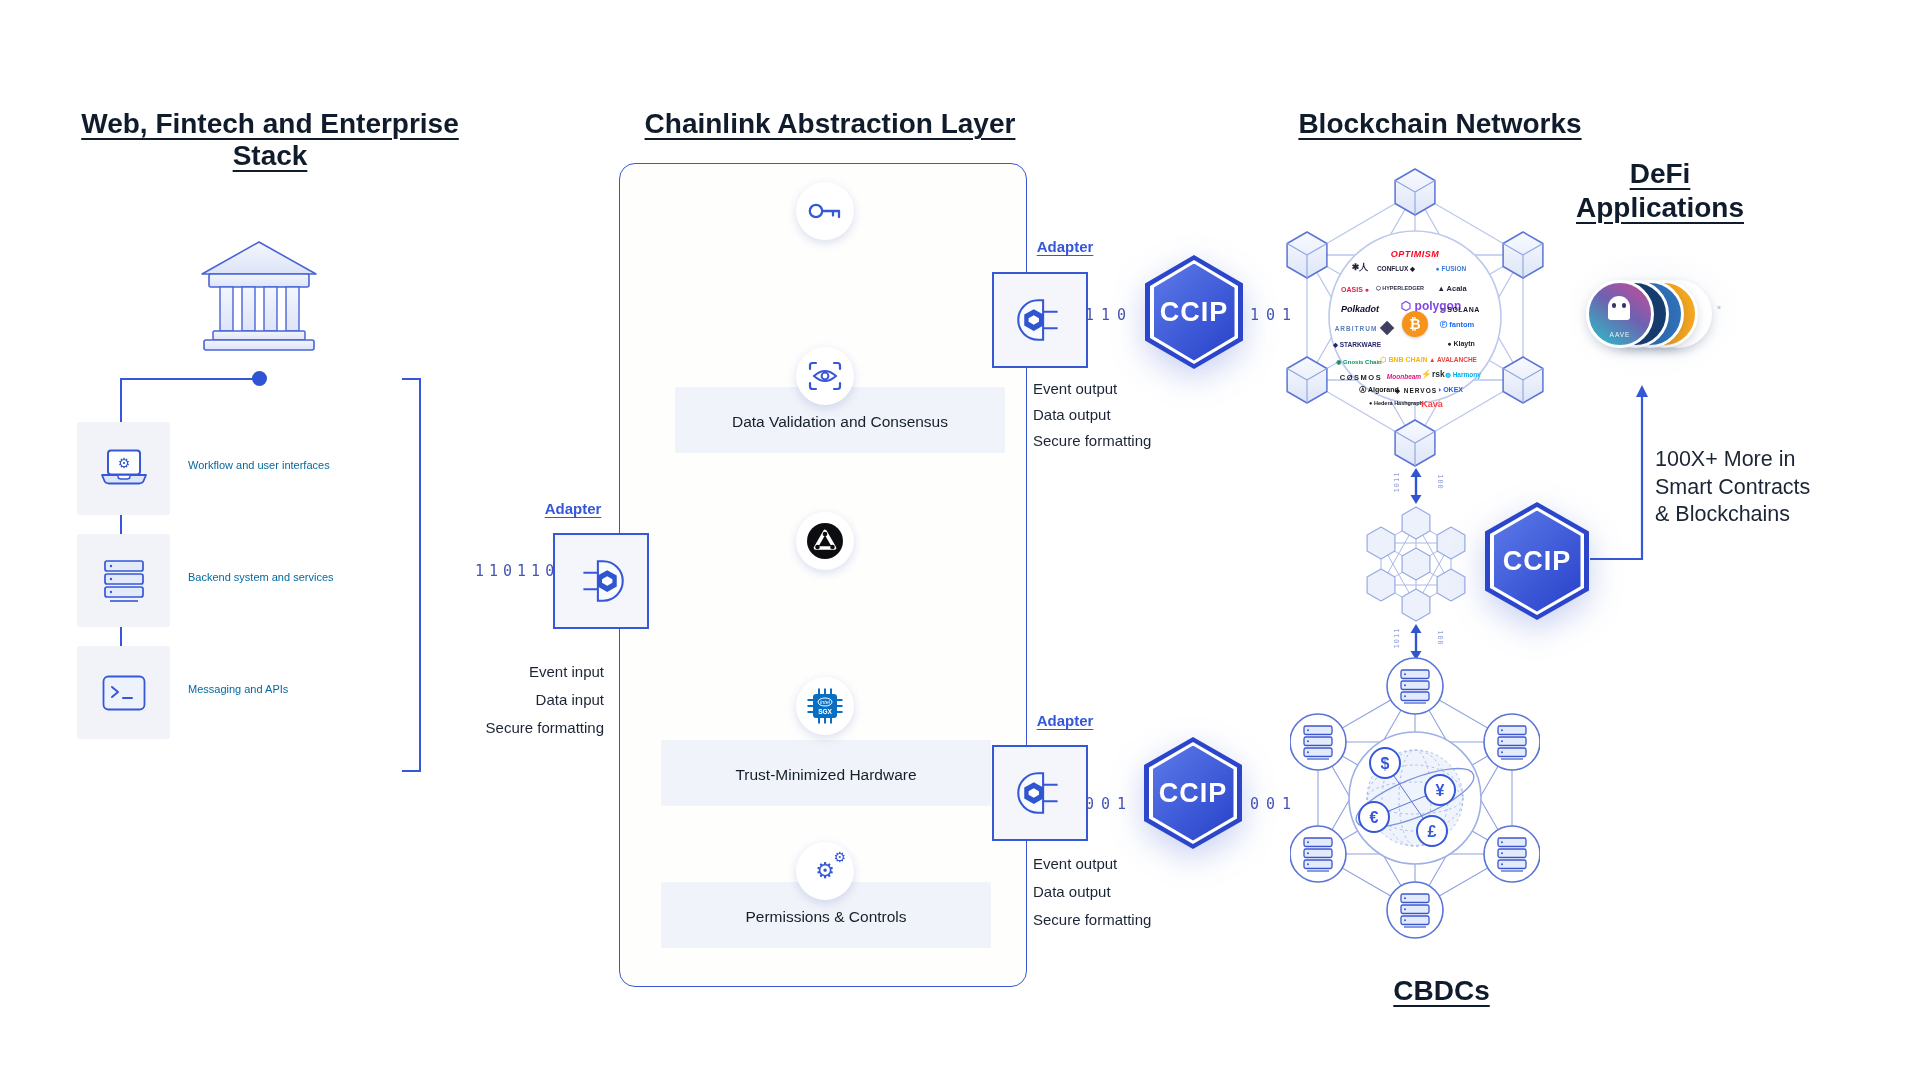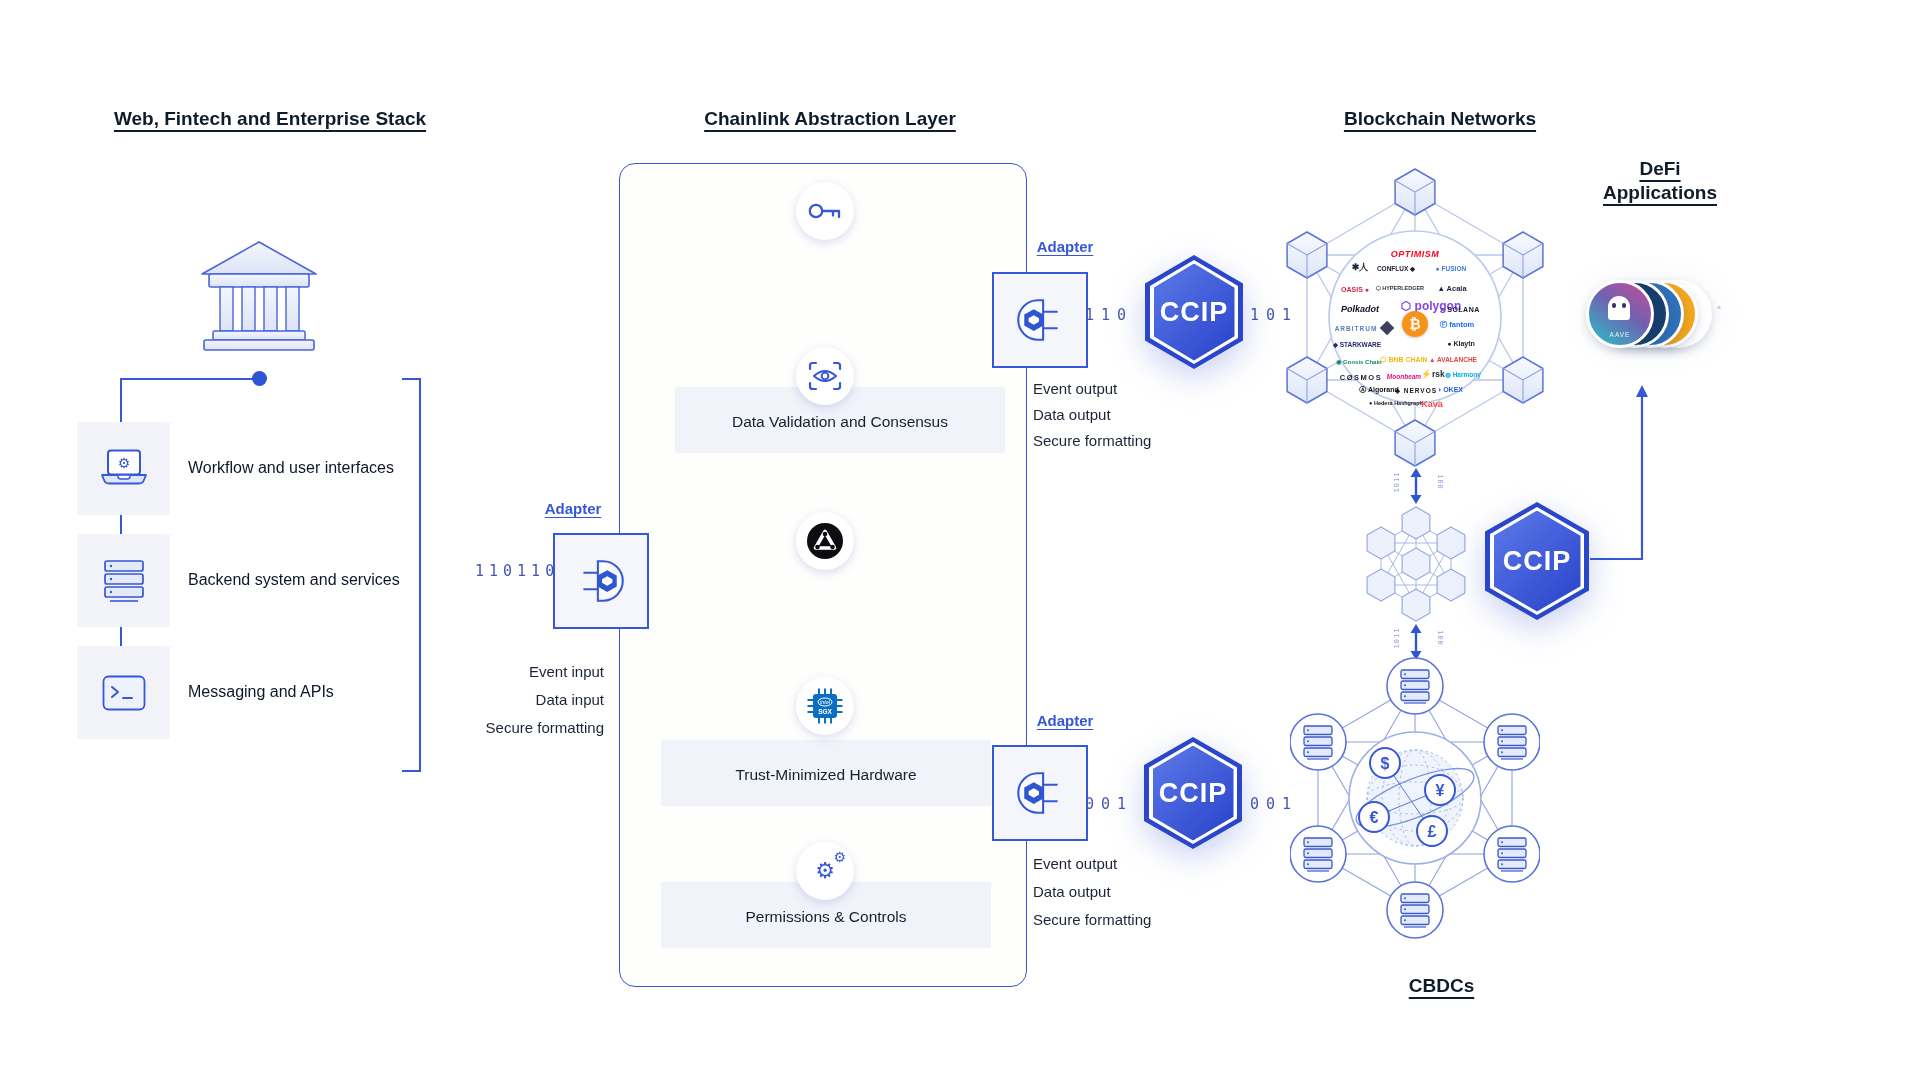--- a/index.html
+++ b/index.html
@@ -1,25 +1,25 @@
 <!DOCTYPE html>
 <html><head>
 <meta charset="utf-8">
 <style>
   html,body{margin:0;padding:0;background:#fff;}
   .canvas{position:relative;width:1920px;height:1080px;background:#fff;
     font-family:"Liberation Sans",sans-serif;color:#18202e;overflow:hidden;}
   .abs{position:absolute;}
-  .h1{font-size:19px;font-weight:700;text-align:center;color:#101c2c;
+  .h1{font-size:28px;font-weight:700;text-align:center;color:#101c2c;
       text-decoration:underline;text-underline-offset:5px;text-decoration-thickness:2px;}
   .line{position:absolute;background:#3657d8;}
   .dot{position:absolute;width:15px;height:15px;border-radius:50%;background:#2f55d4;}
   .icon-box{position:absolute;width:93px;height:93px;background:#f1f3f9;border-radius:3px;
       display:flex;align-items:center;justify-content:center;}
-  .item-label{position:absolute;font-size:16px;color:#0f172a;}
+  .item-label{position:absolute;font-size:11px;color:#0369a1;}
   .binary{position:absolute;font-family:"DejaVu Sans Mono",monospace;color:#4656b4;
       font-size:15px;letter-spacing:5px;white-space:nowrap;}
   .container{position:absolute;left:619px;top:163px;width:406px;height:822px;
       border:1.6px solid #3b57d0;border-radius:16px;background:#fefefd;}
   .ab-box{position:absolute;left:661px;width:330px;height:66px;background:#f0f3f9;
       border-radius:2px;display:flex;align-items:flex-end;justify-content:center;}
   .ab-box span{font-size:15.5px;color:#15202b;padding-bottom:22px;}
   .ab-circle{position:absolute;left:796px;width:58px;height:58px;border-radius:50%;background:#fff;
       box-shadow:0 3px 10px rgba(60,80,180,.18);display:flex;align-items:center;justify-content:center;}
   .adapter-label{position:absolute;width:90px;text-align:center;color:#3657d8;font-weight:700;
@@ -397,20 +397,25 @@
       <div class="aave-txt">AAVE</div>
     </div>
   </div>
   <span class="ellipsis" style="left:1697px;top:296px;">···</span>
 
   <svg class="abs" style="left:1586px;top:383px;" width="64" height="182" viewBox="0 0 64 182">
     <path d="M4 176 H56 V12" fill="none" stroke="#3657d8" stroke-width="2.2"></path>
     <polygon points="56,2 50,14 62,14" fill="#3657d8"></polygon>
   </svg>
 
+  <div class="more-text" style="left:1655px;top:446px;">
+    <div>100X+ More in</div>
+    <div>Smart Contracts</div>
+    <div>&amp; Blockchains</div>
+  </div>
 
   <div class="ccip" style="left:1485px;top:502px;width:104px;height:118px;">
     <div class="hexL o"></div>
     <div class="hexL m"></div>
     <div class="hexL i"></div>
     <span class="ccip-label">CCIP</span>
   </div>
 
 </div>
 

